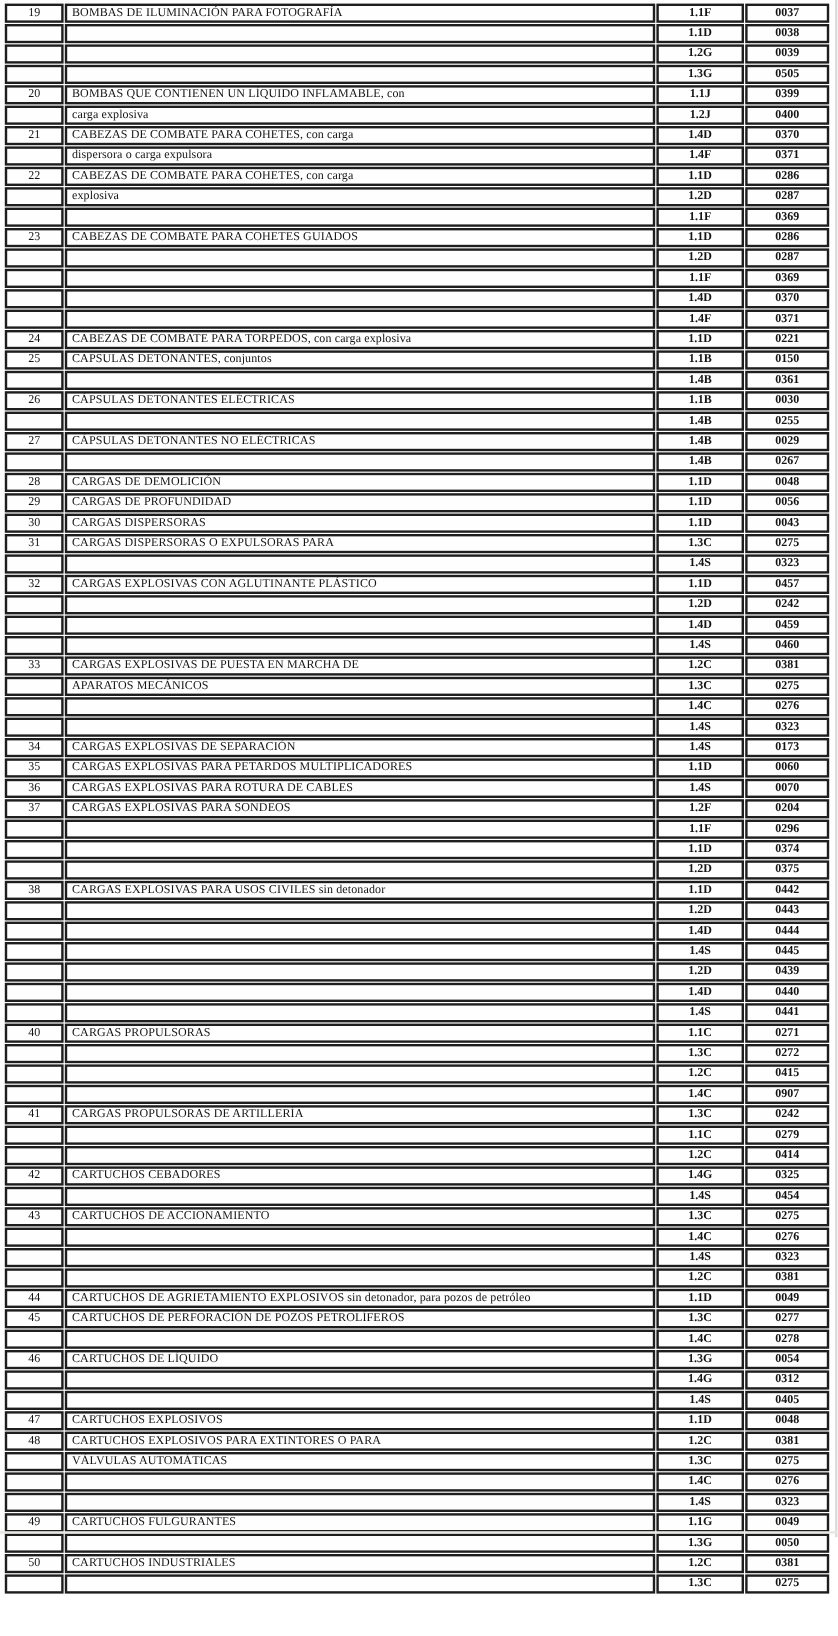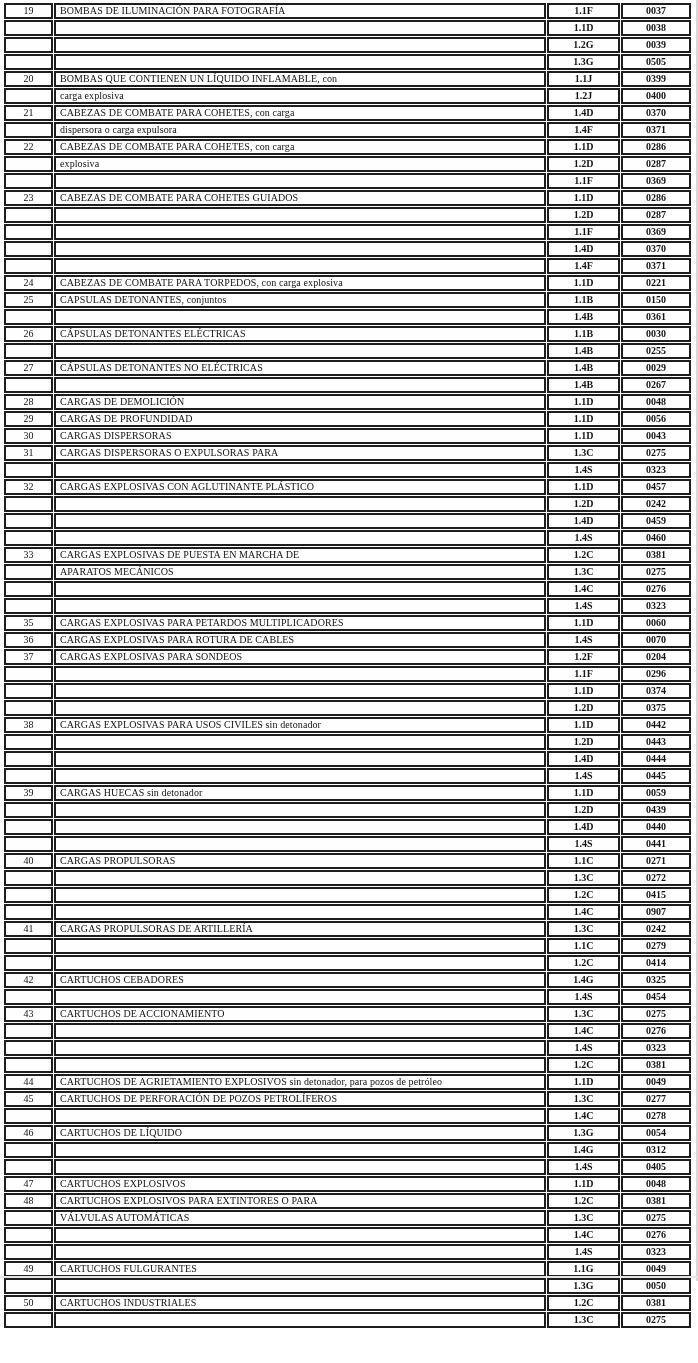--- a/index.html
+++ b/index.html
@@ -266,20 +266,26 @@
           <td class="c-cls">1.4C</td>
           <td class="c-code">0276</td>
         </tr>
         <tr>
           <td class="c-num"></td>
           <td class="c-desc"></td>
           <td class="c-cls">1.4S</td>
           <td class="c-code">0323</td>
         </tr>
         <tr>
+          <td class="c-num">34</td>
+          <td class="c-desc">CARGAS EXPLOSIVAS DE SEPARACIÓN</td>
+          <td class="c-cls">1.4S</td>
+          <td class="c-code">0173</td>
+        </tr>
+        <tr>
           <td class="c-num">35</td>
           <td class="c-desc">CARGAS EXPLOSIVAS PARA PETARDOS MULTIPLICADORES</td>
           <td class="c-cls">1.1D</td>
           <td class="c-code">0060</td>
         </tr>
         <tr>
           <td class="c-num">36</td>
           <td class="c-desc">CARGAS EXPLOSIVAS PARA ROTURA DE CABLES</td>
           <td class="c-cls">1.4S</td>
           <td class="c-code">0070</td>
@@ -324,26 +330,20 @@
           <td class="c-num"></td>
           <td class="c-desc"></td>
           <td class="c-cls">1.4D</td>
           <td class="c-code">0444</td>
         </tr>
         <tr>
           <td class="c-num"></td>
           <td class="c-desc"></td>
           <td class="c-cls">1.4S</td>
           <td class="c-code">0445</td>
-        </tr>
-        <tr>
-          <td class="c-num">39</td>
-          <td class="c-desc">CARGAS HUECAS sin detonador</td>
-          <td class="c-cls">1.1D</td>
-          <td class="c-code">0059</td>
         </tr>
         <tr>
           <td class="c-num"></td>
           <td class="c-desc"></td>
           <td class="c-cls">1.2D</td>
           <td class="c-code">0439</td>
         </tr>
         <tr>
           <td class="c-num"></td>
           <td class="c-desc"></td>

